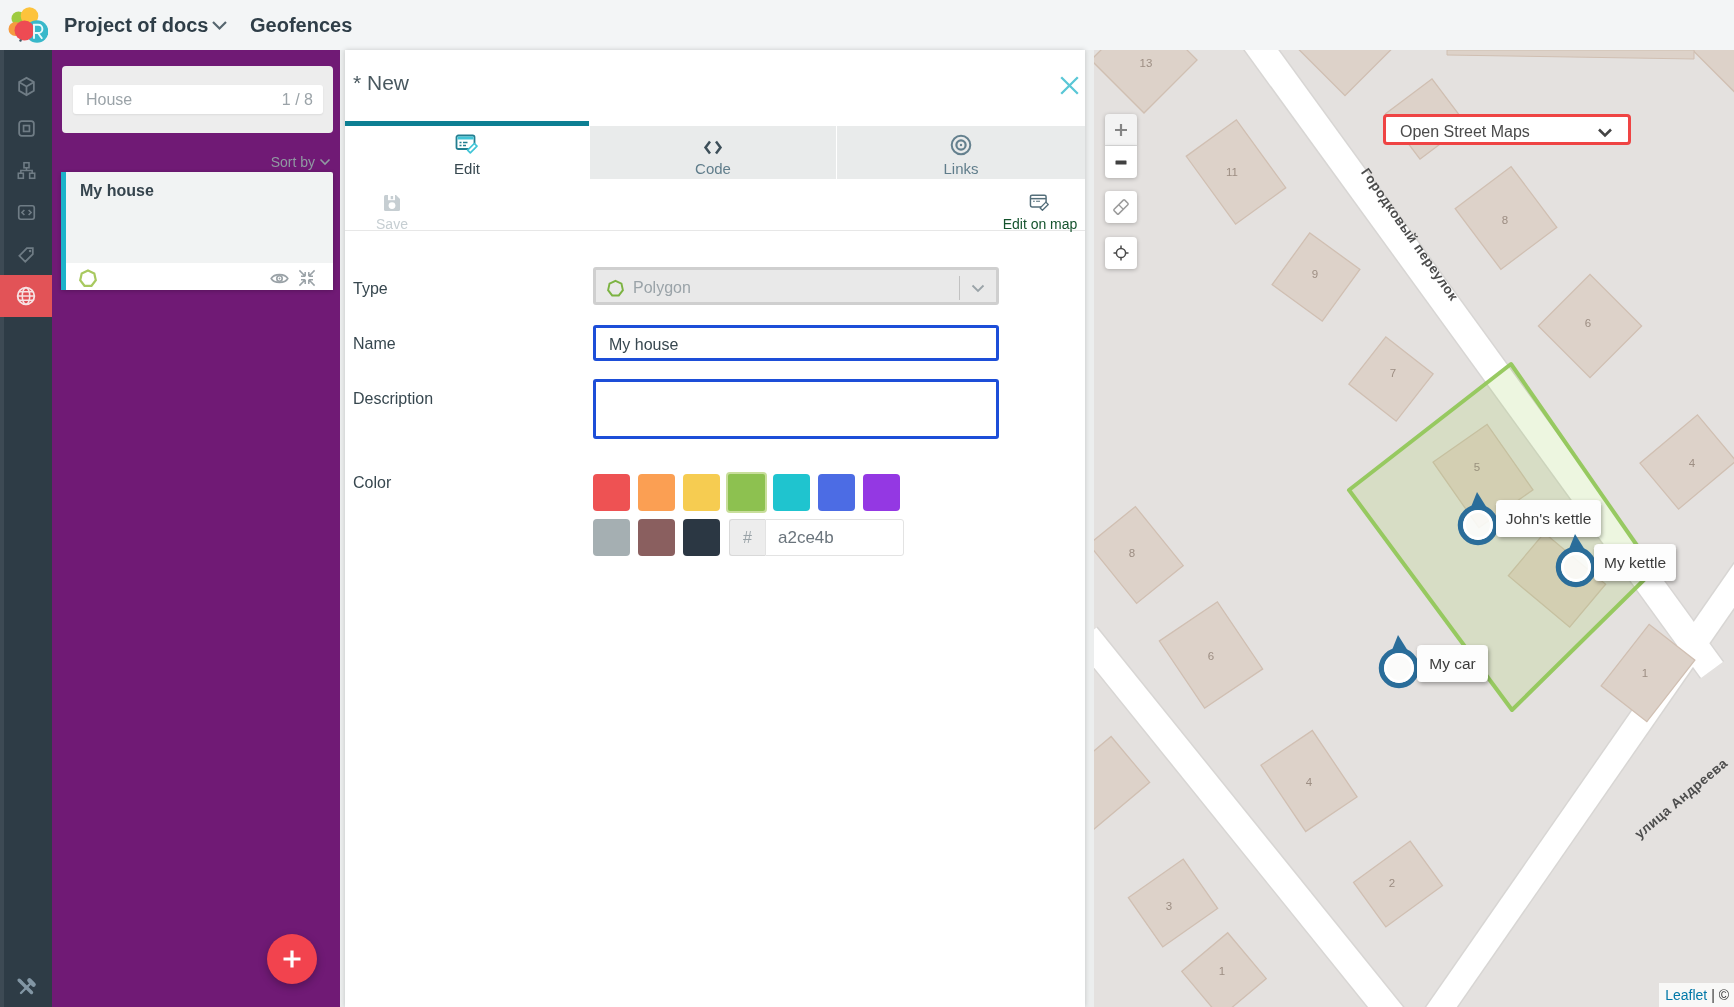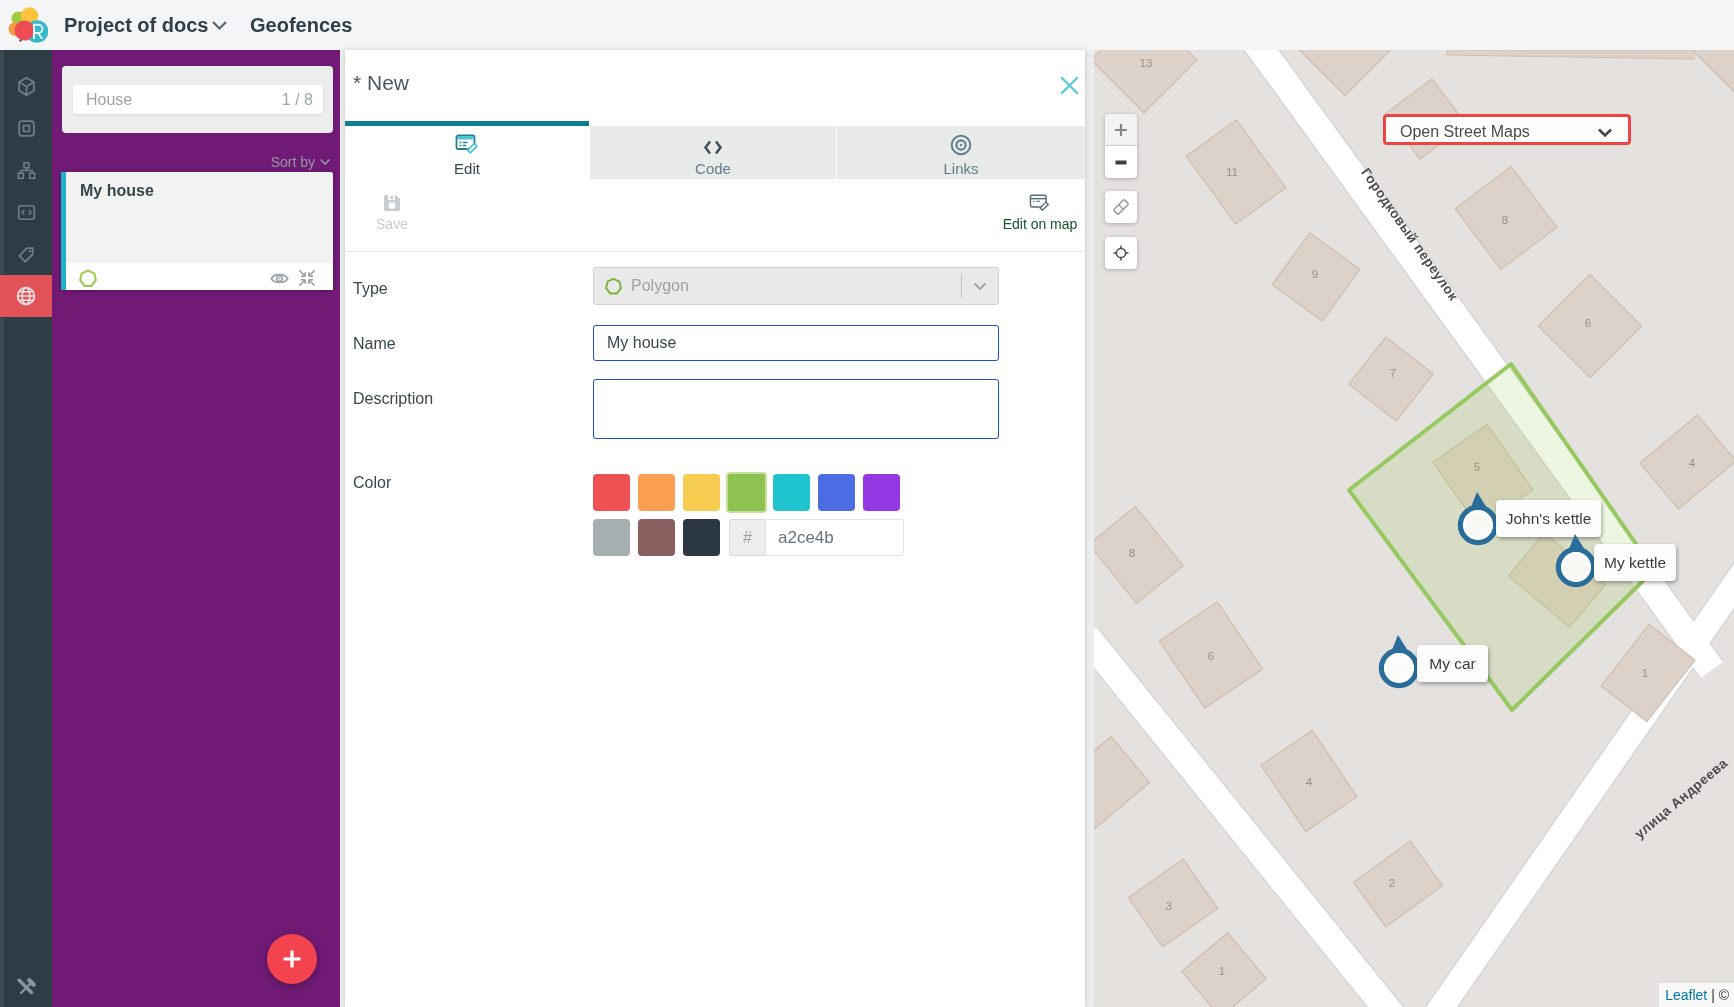--- a/index.html
+++ b/index.html
@@ -21,25 +21,25 @@
 #midpanel { position:absolute; left:345px; top:50px; width:740px; height:957px; background:#fff; box-shadow:0 0 5px rgba(0,0,0,0.18); }
 #mp-close { position:absolute; right:5px; top:25px; }
 #tabs { position:absolute; left:0; top:68px; width:740px; height:111px; }
 .tab { position:absolute; top:8px; height:53px; text-align:center; font-size:15px; }
 .tab .ticon { height:30px; display:flex; align-items:flex-end; justify-content:center; }
 .tab .tlabel { margin-top:4px; }
 #tab-edit { left:0; width:244px; background:#fff; }
 #tealbar { position:absolute; left:0; top:3px; width:244px; height:5px; background:#0d7f93; }
 #tab-code { left:245px; width:246px; background:#e9ebeb; }
 #tab-links { left:492px; width:248px; background:#e9ebeb;text-align:center; }
-#toolbar { position:absolute; left:0; top:129px; width:740px; height:73px; border-bottom:1px solid #e7e7e7; }
+#toolbar { position:absolute; left:0; top:129px; width:740px; height:52px; border-bottom:1px solid #e7e7e7; }
 #saveb { position:absolute; left:22px; top:14px; width:50px; text-align:center; color:#c6ced2; font-size:14px; }
 #editonmap { position:absolute; right:2px; top:14px; width:86px; text-align:center; font-size:14px; color:#14532d; }
 .formlabel { position:absolute; left:8px; font-size:16px; color:#37474f; }
-.field { position:absolute; left:248px; width:406px; border:1px solid #1d4ed8; border-radius:3px; background:#fff; }
+.field { position:absolute; left:248px; width:406px; border:3px solid #1d4ed8; border-radius:3px; background:#fff; }
 #typesel { top:217px; height:38px; background:#e9e9e9; border-color:#cfcfcf; }
 #nameinput { top:275px; height:36px; font-size:16px; color:#37474f; line-height:34px; padding-left:13px; }
 #descarea { top:329px; height:60px; }
 .sw { position:absolute; width:37px; height:37px; border-radius:4px; }
 #hexpre { position:absolute; left:384px; top:469px; width:36px; height:37px; background:#ededed; border:1px solid #d9d9d9; border-right:none; border-radius:3px 0 0 3px; text-align:center; line-height:35px; color:#9aa3a8; font-size:16px; }
 #hexinput { position:absolute; left:420px; top:469px; width:139px; height:37px; background:#fff; border:1px solid #e3e3e3; border-radius:0 3px 3px 0; line-height:35px; padding-left:12px; color:#6a747c; font-size:17px; }
 #map { position:absolute; left:1094px; top:50px; width:640px; height:957px; background:#e4e1df; overflow:hidden; }
 .mapbtn { position:absolute; width:32px; height:32px; background:#fff; border-radius:4px; box-shadow:0 1px 4px rgba(0,0,0,0.25); display:flex; align-items:center; justify-content:center; }
 #basemapsel { position:absolute; left:289px; top:64px; width:248px; height:31px; background:#fff; border:3px solid #ef4444; border-radius:4px; line-height:29px; font-size:16px; color:#4a4a4a; padding-left:14px; }
 #attrib { position:absolute; right:0; bottom:0; background:rgba(255,255,255,0.75); font-size:14px; color:#333; padding:4px 5px 4px 6px; white-space:nowrap; }

